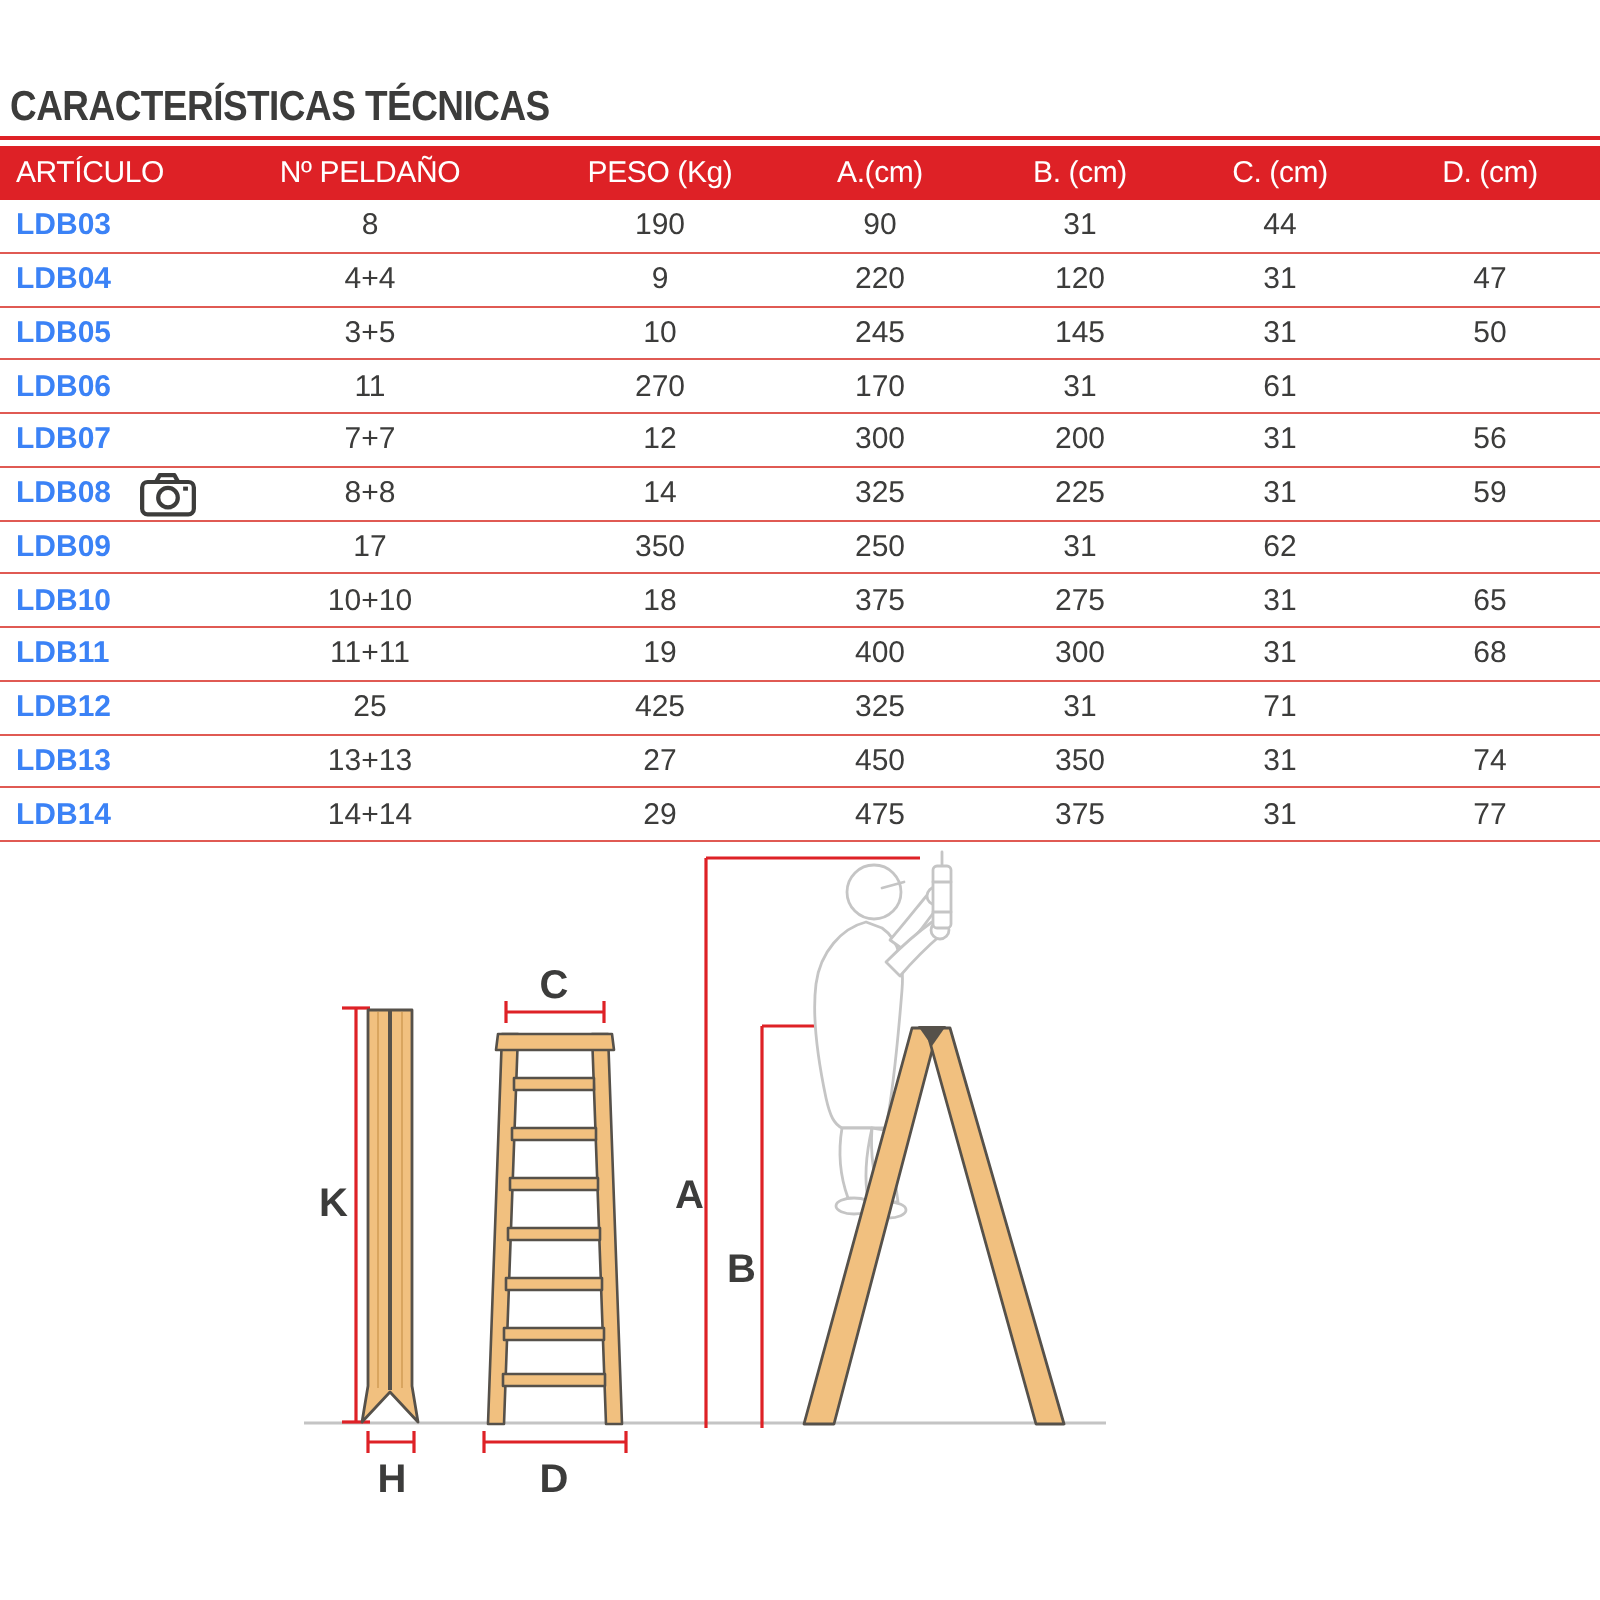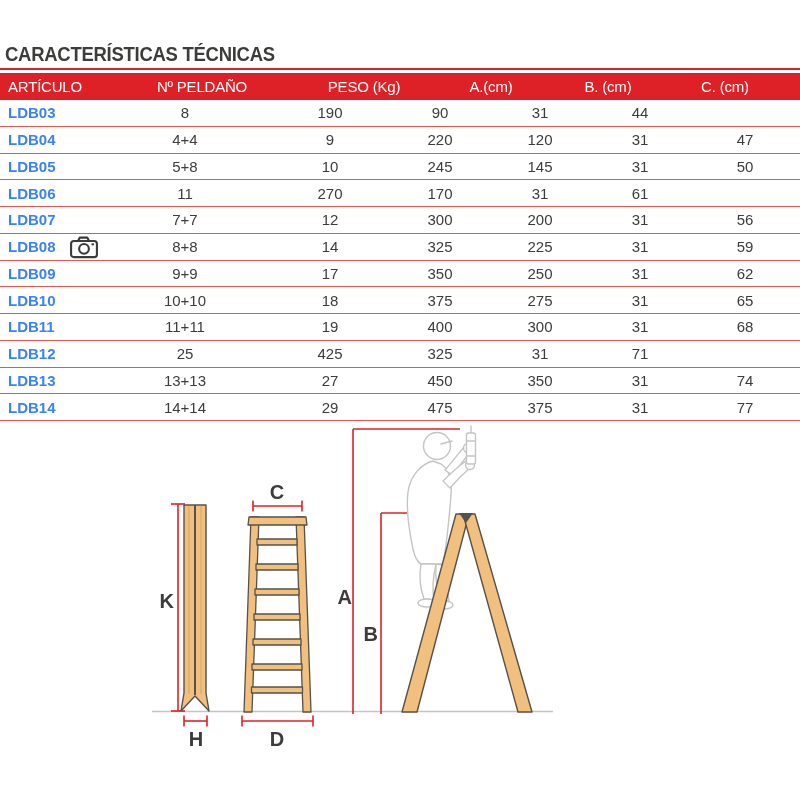--- a/index.html
+++ b/index.html
@@ -40,21 +40,20 @@
     grid-template-columns: 100px 170px 120px 100px 100px 100px 110px;
     align-items: center;
     width: 800px;
   }
   .header-row {
     margin-top: 3px;
     height: 27px;
     background: #de2126;
     color: #ffffff;
     font-size: 15px;
-    gap: 17px;
   }
   .header-row .cell { letter-spacing: -0.2px; }
   .data-row {
     height: 26.75px;
     border-bottom: 1.5px solid #e05a53;
     font-size: 15px;
     color: #3c3c3b;
   }
   .cell { text-align: center; white-space: nowrap; }
   .cell.first {
@@ -116,21 +115,21 @@
       <div class="cell">220</div>
       <div class="cell">120</div>
       <div class="cell">31</div>
       <div class="cell">47</div>
     </div>
         <div class="grid-row data-row">
       <div class="cell first">
         <span class="code">LDB05</span>
 
       </div>
-      <div class="cell">5+8</div>
+      <div class="cell">3+5</div>
       <div class="cell">10</div>
       <div class="cell">245</div>
       <div class="cell">145</div>
       <div class="cell">31</div>
       <div class="cell">50</div>
     </div>
         <div class="grid-row data-row">
       <div class="cell first">
         <span class="code">LDB06</span>
 
@@ -170,21 +169,20 @@
       <div class="cell">325</div>
       <div class="cell">225</div>
       <div class="cell">31</div>
       <div class="cell">59</div>
     </div>
         <div class="grid-row data-row">
       <div class="cell first">
         <span class="code">LDB09</span>
 
       </div>
-      <div class="cell">9+9</div>
       <div class="cell">17</div>
       <div class="cell">350</div>
       <div class="cell">250</div>
       <div class="cell">31</div>
       <div class="cell">62</div>
     </div>
         <div class="grid-row data-row">
       <div class="cell first">
         <span class="code">LDB10</span>
 

